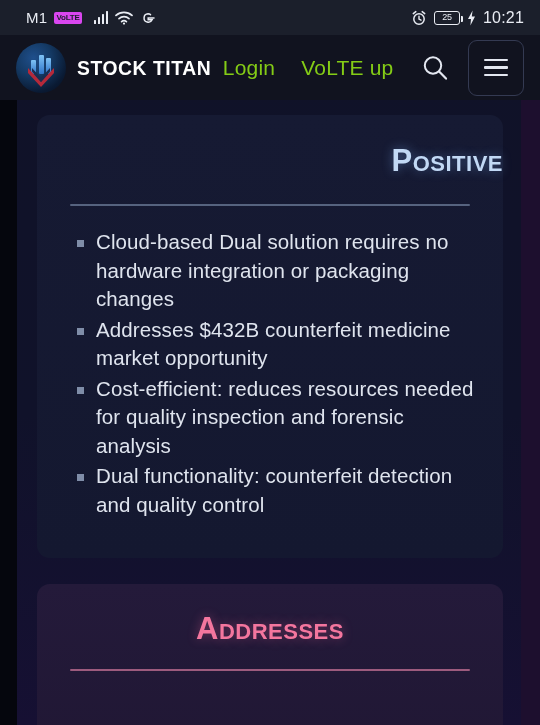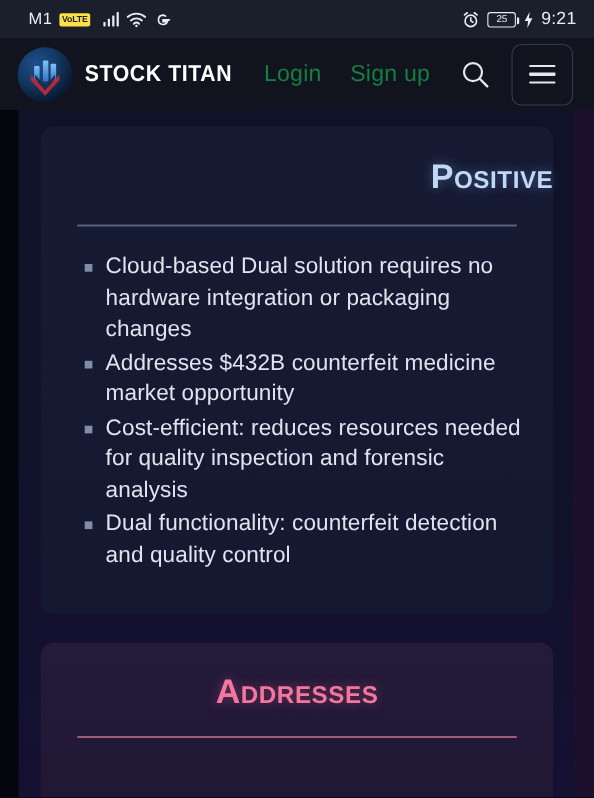--- a/index.html
+++ b/index.html
@@ -34,21 +34,21 @@
     position:absolute; left:0; top:0; width:540px; height:35px;
     background:#1b1f2b;
     display:flex; align-items:center;
     color:#e8ebf2;
     font-size:15px;
   }
   .sb-left { display:flex; align-items:center; gap:7px; margin-left:26px; }
   .sb-right { display:flex; align-items:center; gap:7px; margin-left:auto; margin-right:16px; }
   .carrier { font-size:15px; letter-spacing:.3px; color:#e9ecf3; }
   .volte {
-    background:#fde047; color:#1b1f2b; border-radius:2px;
+    background:#d946ef; color:#1b1f2b; border-radius:2px;
     font-size:8px; font-weight:bold; line-height:1;
     padding:2px 2px; letter-spacing:-.2px;
   }
   .sig { display:flex; align-items:flex-end; gap:1.5px; height:13px; margin-left:5px; }
   .sig i { display:block; width:2.5px; background:#e9ecf3; border-radius:.5px; }
   .sig i:nth-child(1){height:4px;} .sig i:nth-child(2){height:7px;}
   .sig i:nth-child(3){height:10px;} .sig i:nth-child(4){height:13px;}
   .icon-svg { display:block; }
   .clock-time { font-size:16px; color:#e9ecf3; letter-spacing:.2px; }
   .battery {
@@ -85,21 +85,21 @@
   #logo-mark .chev { position:absolute; left:50%; top:24px; transform:translateX(-50%); }
   #brand {
     margin-left:11px; color:#fff;
     font-family:"Liberation Sans Narrow","Liberation Sans",sans-serif;
     font-weight:bold; font-size:21px; letter-spacing:.6px;
     transform:scaleX(.92); transform-origin:left center;
     white-space:nowrap;
   }
   #nav { display:flex; align-items:center; margin-left:auto; }
   .nav-link {
-    color:#15803d; font-size:21px; letter-spacing:.2px;
+    color:#84cc16; font-size:21px; letter-spacing:.2px;
     margin-right:26px; text-decoration:none; white-space:nowrap;
   }
   #search-btn { margin-right:18px; display:flex; align-items:center; }
   #menu-btn {
     width:56px; height:56px; margin-right:19px;
     border:1px solid #343a52; border-radius:9px;
     display:flex; flex-direction:column; align-items:center; justify-content:center; gap:5px;
     background:transparent;
   }
   #menu-btn i { display:block; width:24px; height:2.4px; background:#e3e7f0; border-radius:1px; }
@@ -194,21 +194,21 @@
         </svg>
       </span>
       <span class="battery">
         <span>25</span>
       </span>
       <span>
         <svg class="icon-svg" width="9" height="16" viewBox="0 0 9 16">
           <path d="M5.6 0.6L1 9h3l-.6 6.4L8 6.6H4.8z" fill="#e9ecf3"></path>
         </svg>
       </span>
-      <span class="clock-time">9:21</span>
+      <span class="clock-time">10:21</span>
     </div>
   </div>
 
   <div id="header">
     <div id="logo-mark">
       <span class="bars">
           <i></i>
           <i></i>
           <i></i>
         </span>
@@ -216,21 +216,21 @@
         <svg width="30" height="20" viewBox="0 0 30 20">
           <path d="M2 1L15 15L28 1L28 6L15 20L2 6Z" fill="#b4293a"></path>
           <path d="M6 1L15 11L24 1L24 4.5L15 15L6 4.5Z" fill="#1a2e52"></path>
         </svg>
       </span>
     </div>
     <div id="brand">STOCK TITAN</div>
 
     <div id="nav">
       <a class="nav-link" href="#">Login</a>
-      <a class="nav-link" href="#">Sign up</a>
+      <a class="nav-link" href="#">VoLTE up</a>
       <span id="search-btn">
         <svg width="30" height="30" viewBox="0 0 30 30">
           <circle cx="13" cy="12.5" r="8.2" stroke="#e3e7f0" stroke-width="2" fill="none"></circle>
           <path d="M19.1 18.6L26 25.6" stroke="#e3e7f0" stroke-width="2.2" stroke-linecap="round"></path>
         </svg>
       </span>
       <span id="menu-btn">
         <i></i>
           <i></i>
           <i></i>

